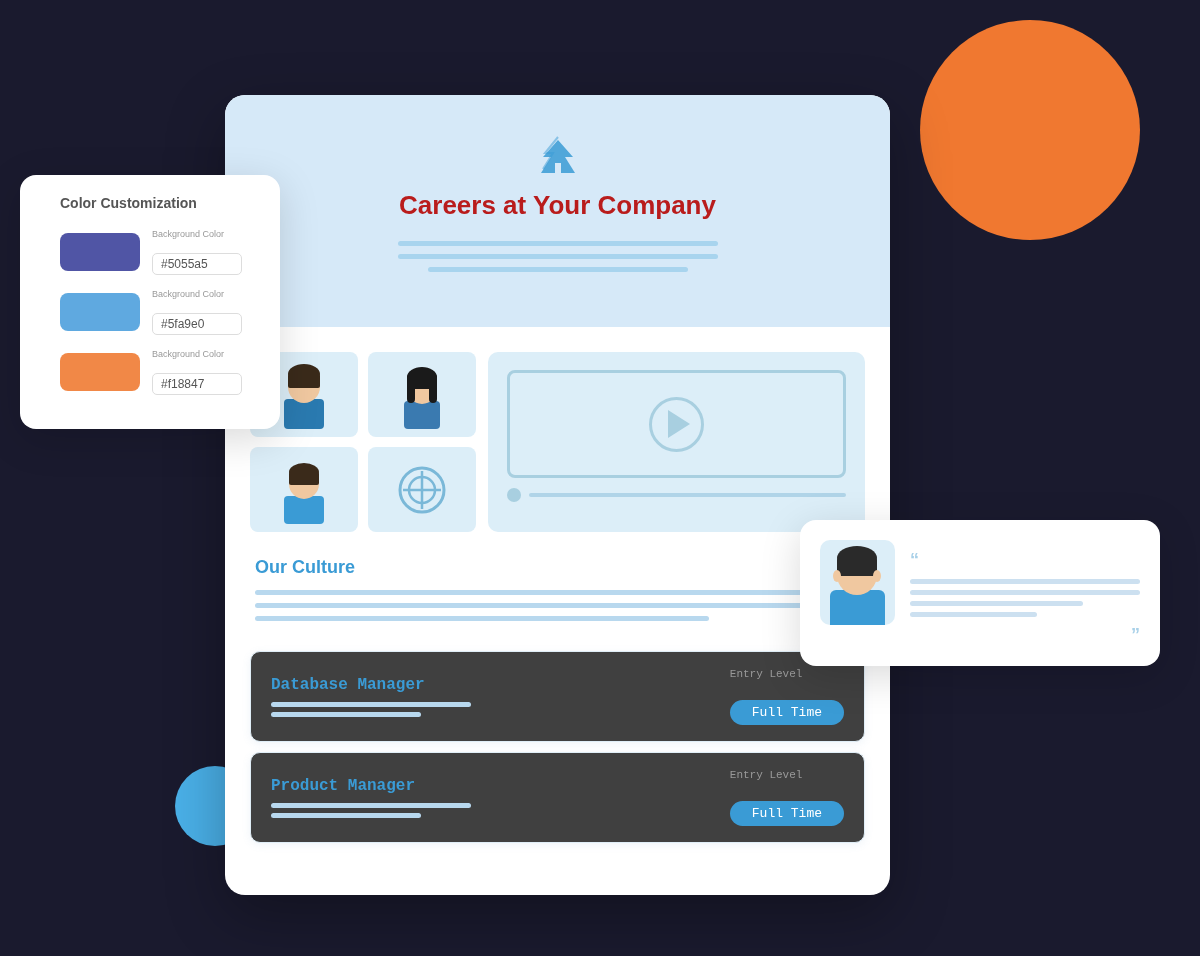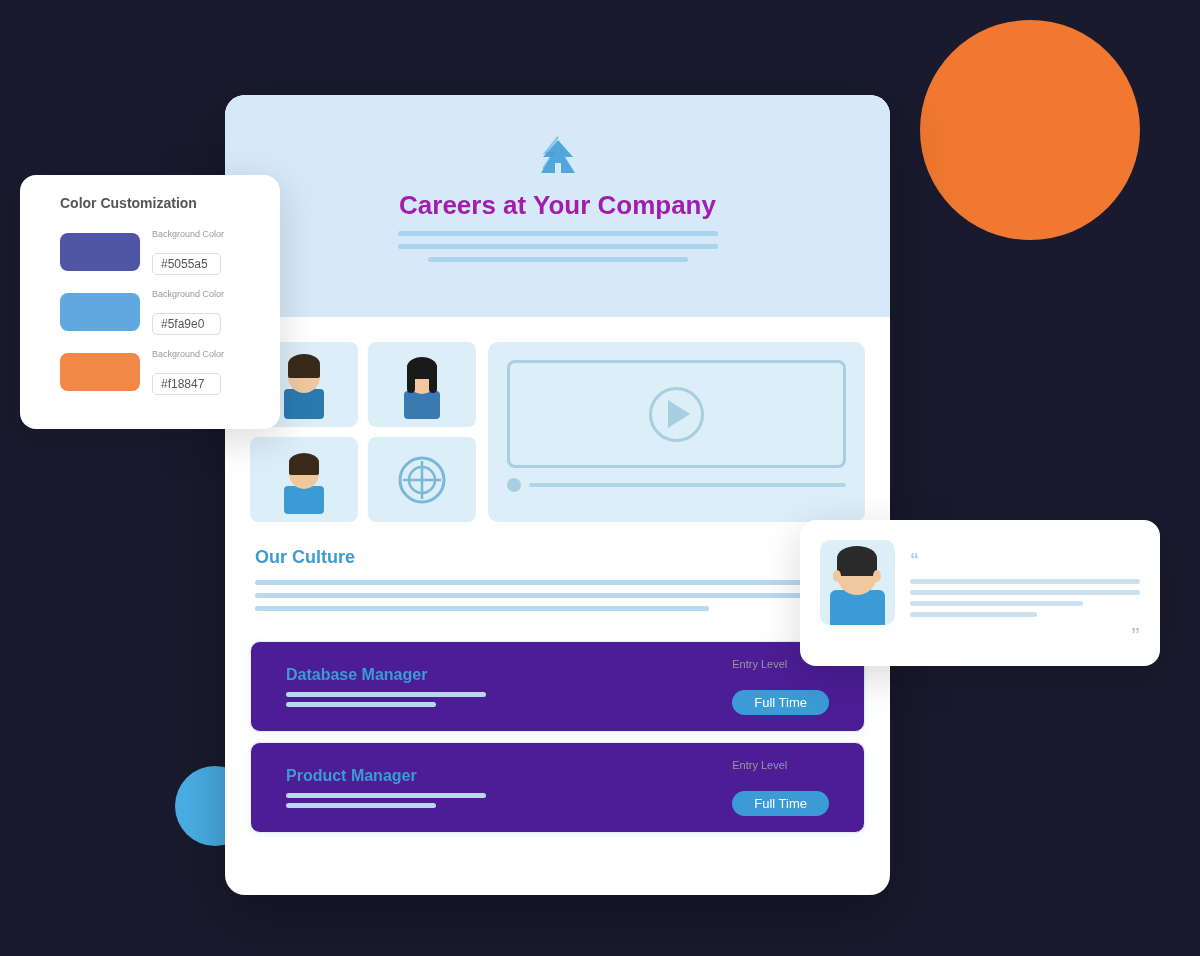--- a/index.html
+++ b/index.html
@@ -72,22 +72,22 @@
       margin-bottom: 10px;
     }
     .logo-icon svg {
       width: 50px;
       height: 45px;
     }
 
     .hero-title {
       font-size: 26px;
       font-weight: 700;
-      color: #a21caf;
-      margin-bottom: 10px;
+      color: #b91c1c;
+      margin-bottom: 20px;
     }
 
     .hero-lines {
       display: flex;
       flex-direction: column;
       gap: 8px;
       align-items: center;
       margin-bottom: 20px;
     }
     .hero-line {
@@ -203,28 +203,29 @@
       height: 5px;
       background: #b8d8ee;
       border-radius: 3px;
     }
     .culture-line.full { width: 100%; }
     .culture-line.medium { width: 75%; }
 
     
     .job-card {
       margin: 10px 25px;
-      background: #4c1d95;
+      background: #404040;
       border-radius: 10px;
       border: 1px solid #e0eef7;
-      padding: 16px 35px;
+      padding: 16px 20px;
       display: flex;
       align-items: center;
       justify-content: space-between;
       box-shadow: 0 2px 8px rgba(100,150,200,0.1);
+      font-family: Liberation Mono, monospace;
     }
     .job-left {}
     .job-title {
       font-size: 16px;
       font-weight: 700;
       color: #3a9bd5;
       margin-bottom: 8px;
     }
     .job-lines {
       display: flex;
@@ -293,21 +294,21 @@
     .color-input-label {
       font-size: 9px;
       color: #999;
     }
     .color-input-val {
       font-size: 12px;
       color: #555;
       border: 1px solid #ddd;
       border-radius: 5px;
       padding: 3px 8px;
-      width: 69px;
+      width: 90px;
     }
 
     
     .testimonial-card {
       position: absolute;
       right: 40px;
       top: 520px;
       width: 360px;
       background: white;
       border-radius: 16px;

